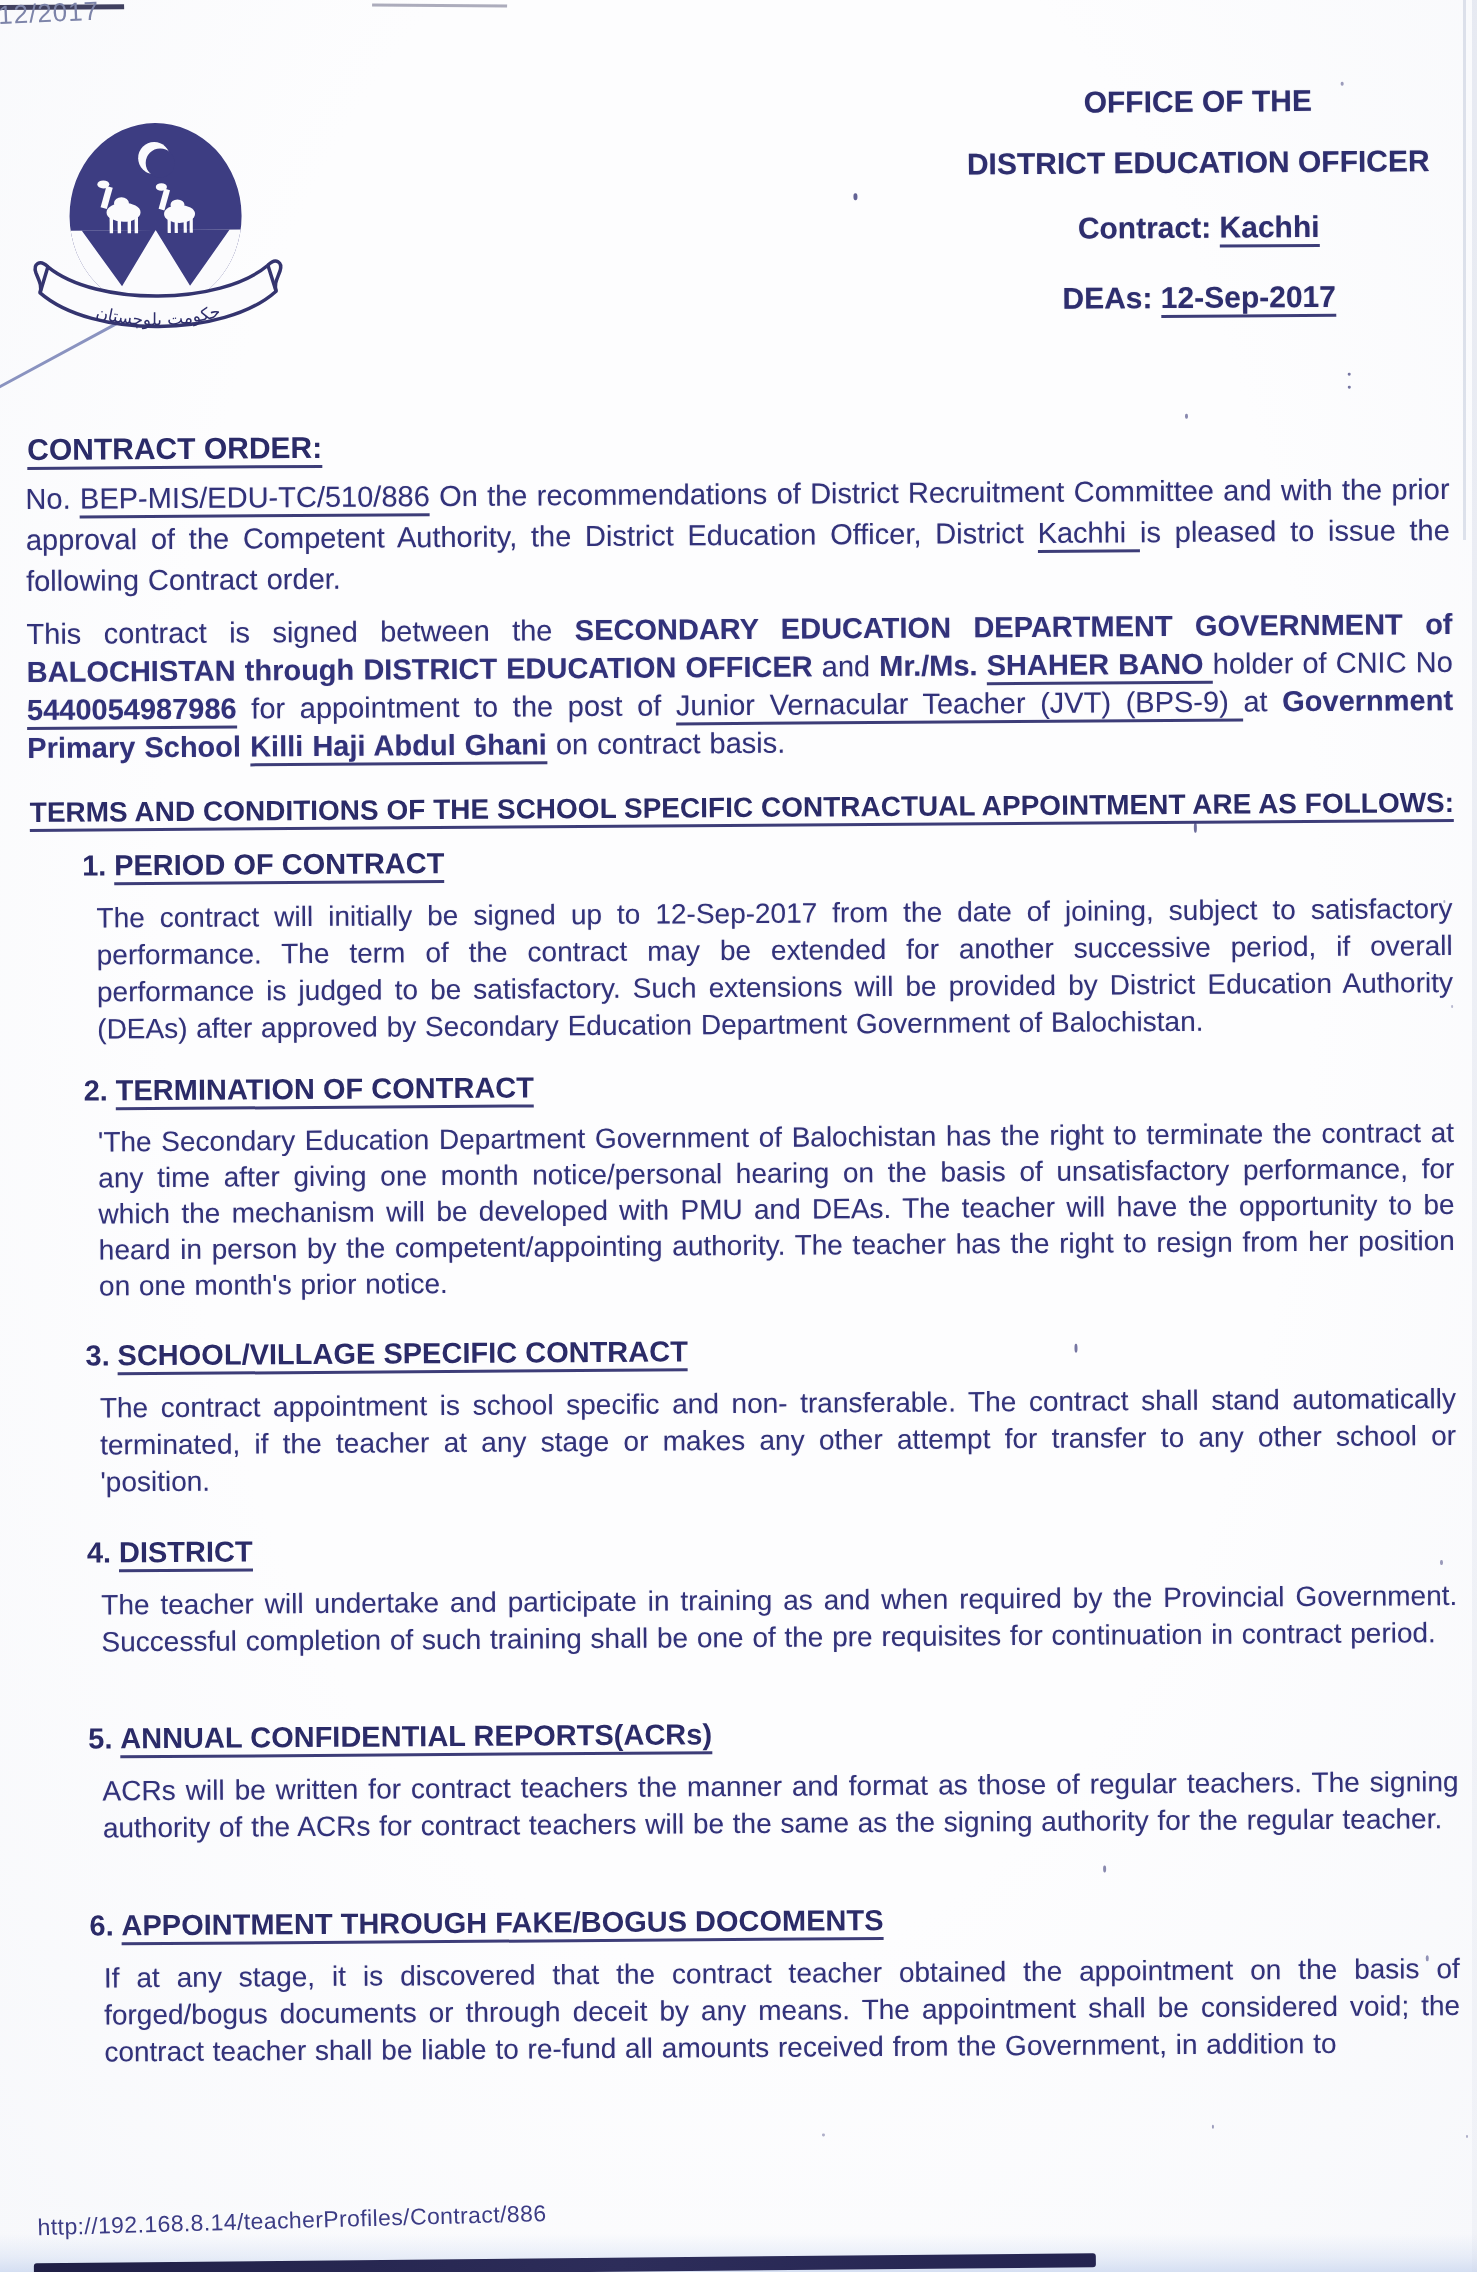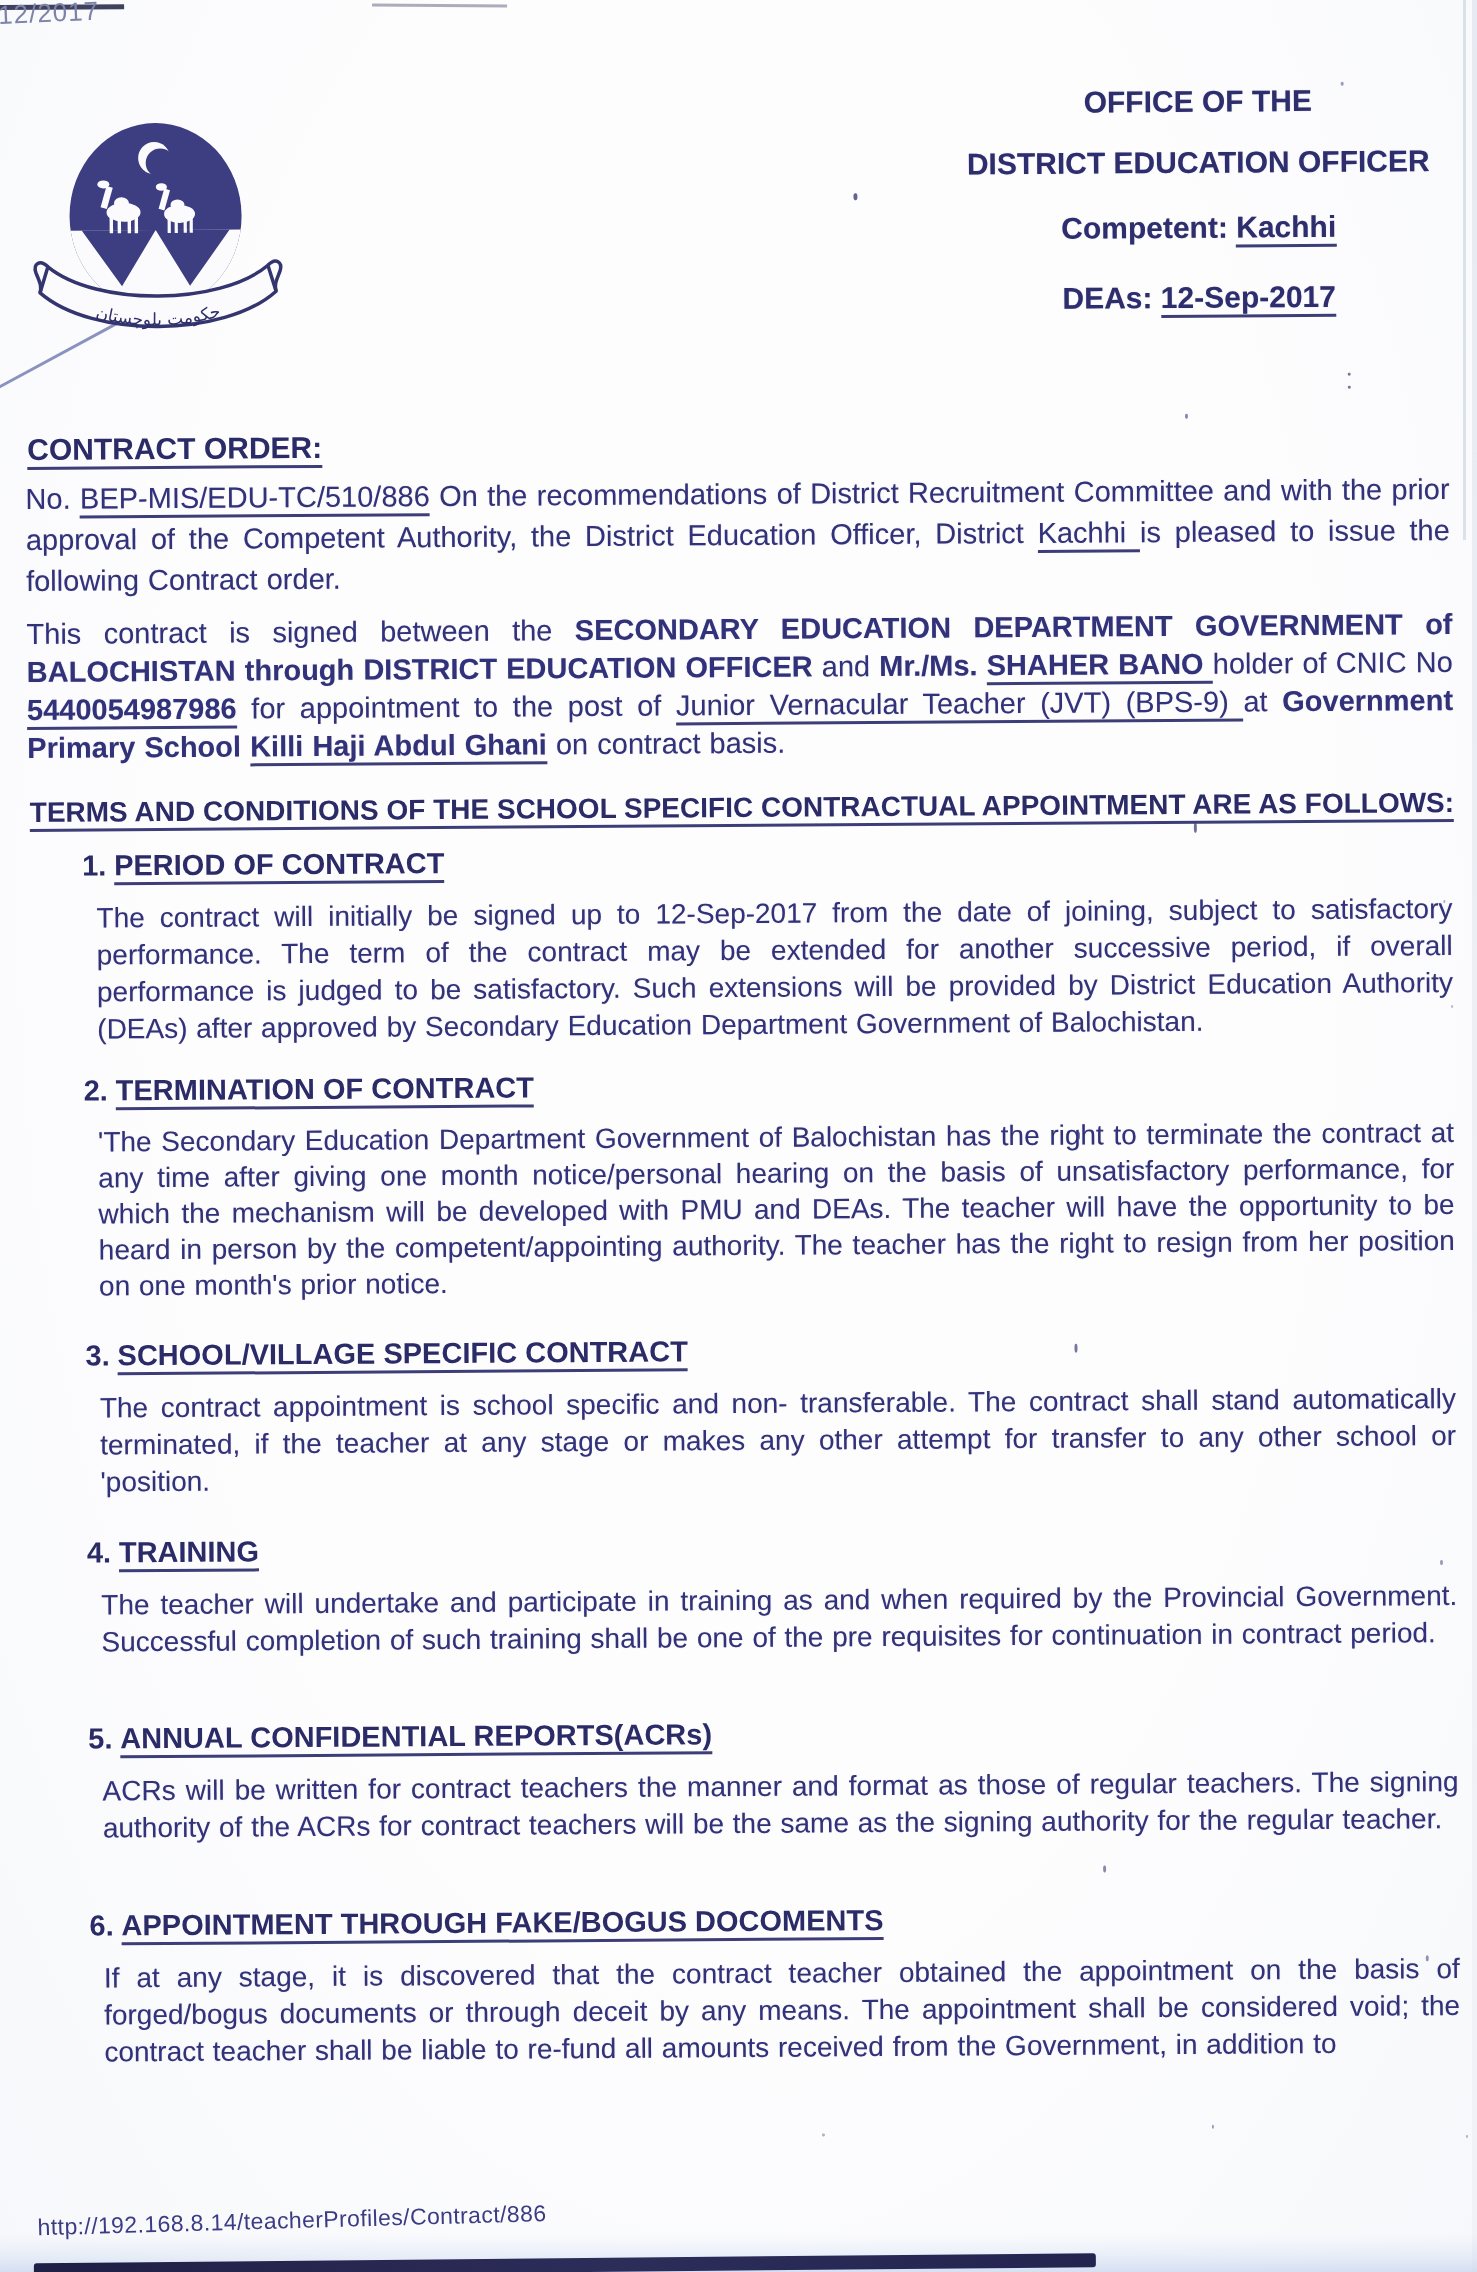--- a/index.html
+++ b/index.html
@@ -122,21 +122,21 @@
         <path d="M236,150 C244,142 251,147 248,156 C245,164 242,168 244,176" fill="none" stroke="#34346f" stroke-width="3.5"></path>
         <text font-family="DejaVu Sans, sans-serif" font-size="17" fill="#2e2e6b">
           <textPath href="#bannerCurve" startOffset="50%" text-anchor="middle">حکومت بلوچستان</textPath>
         </text>
       </svg>
     </div>
 
     <div class="abs hdr">
       <div class="hdr-line hl1">OFFICE OF THE</div>
       <div class="hdr-line hl2">DISTRICT EDUCATION OFFICER</div>
-      <div class="hdr-line hl3"><span>Competent: </span><span class="u">Kachhi</span></div>
+      <div class="hdr-line hl3"><span>Contract: </span><span class="u">Kachhi</span></div>
       <div class="hdr-line hl4"><span>DEAs: </span><span class="u">12-Sep-2017</span></div>
     </div>
 
     <div class="abs co-head"><span class="u">CONTRACT ORDER:</span></div>
 
     <div class="abs para intro ink">
       <span>No. </span><span class="u">BEP-MIS/EDU-TC/510/886</span><span> On the recommendations of District Recruitment Committee and with the prior approval of the Competent Authority, the District Education Officer, District </span><span class="u">Kachhi </span><span>is pleased to issue the following Contract order.</span>
     </div>
 
     <div class="abs para parties ink">
@@ -154,21 +154,21 @@
       <div class="sec-title"><span class="sec-num">2.</span><span class="u">TERMINATION OF CONTRACT</span></div>
       <div class="sec-body ink" style="line-height:36px">'The Secondary Education Department Government of Balochistan has the right to terminate the contract at any time after giving one month notice/personal hearing on the basis of unsatisfactory performance, for which the mechanism will be developed with PMU and DEAs.  The teacher will have the opportunity to be heard in person by the competent/appointing authority. The teacher has the right to resign from her position on one month's prior notice.</div>
     </div>
 
     <div class="section" style="top:1335px">
       <div class="sec-title"><span class="sec-num">3.</span><span class="u">SCHOOL/VILLAGE SPECIFIC CONTRACT</span></div>
       <div class="sec-body ink">The contract appointment is school specific and non- transferable. The contract shall stand automatically terminated, if the teacher at any stage or makes any other attempt for transfer to any other school or 'position.</div>
     </div>
 
     <div class="section" style="top:1532px">
-      <div class="sec-title"><span class="sec-num">4.</span><span class="u">TRAINING</span></div>
+      <div class="sec-title"><span class="sec-num">4.</span><span class="u">DISTRICT</span></div>
       <div class="sec-body ink">The teacher will undertake and participate in training as and when required by the Provincial Government. Successful completion of such training shall be one of the pre requisites for continuation in contract period.</div>
     </div>
 
     <div class="section" style="top:1718px">
       <div class="sec-title"><span class="sec-num">5.</span><span class="u">ANNUAL CONFIDENTIAL REPORTS(ACRs)</span></div>
       <div class="sec-body ink">ACRs will be written for contract teachers the manner and format as those of regular teachers. The signing authority of the ACRs for contract teachers will be the same as the signing authority for the regular teacher.</div>
     </div>
 
     <div class="section" style="top:1905px">
       <div class="sec-title"><span class="sec-num">6.</span><span class="u">APPOINTMENT THROUGH FAKE/BOGUS DOCOMENTS</span></div>

